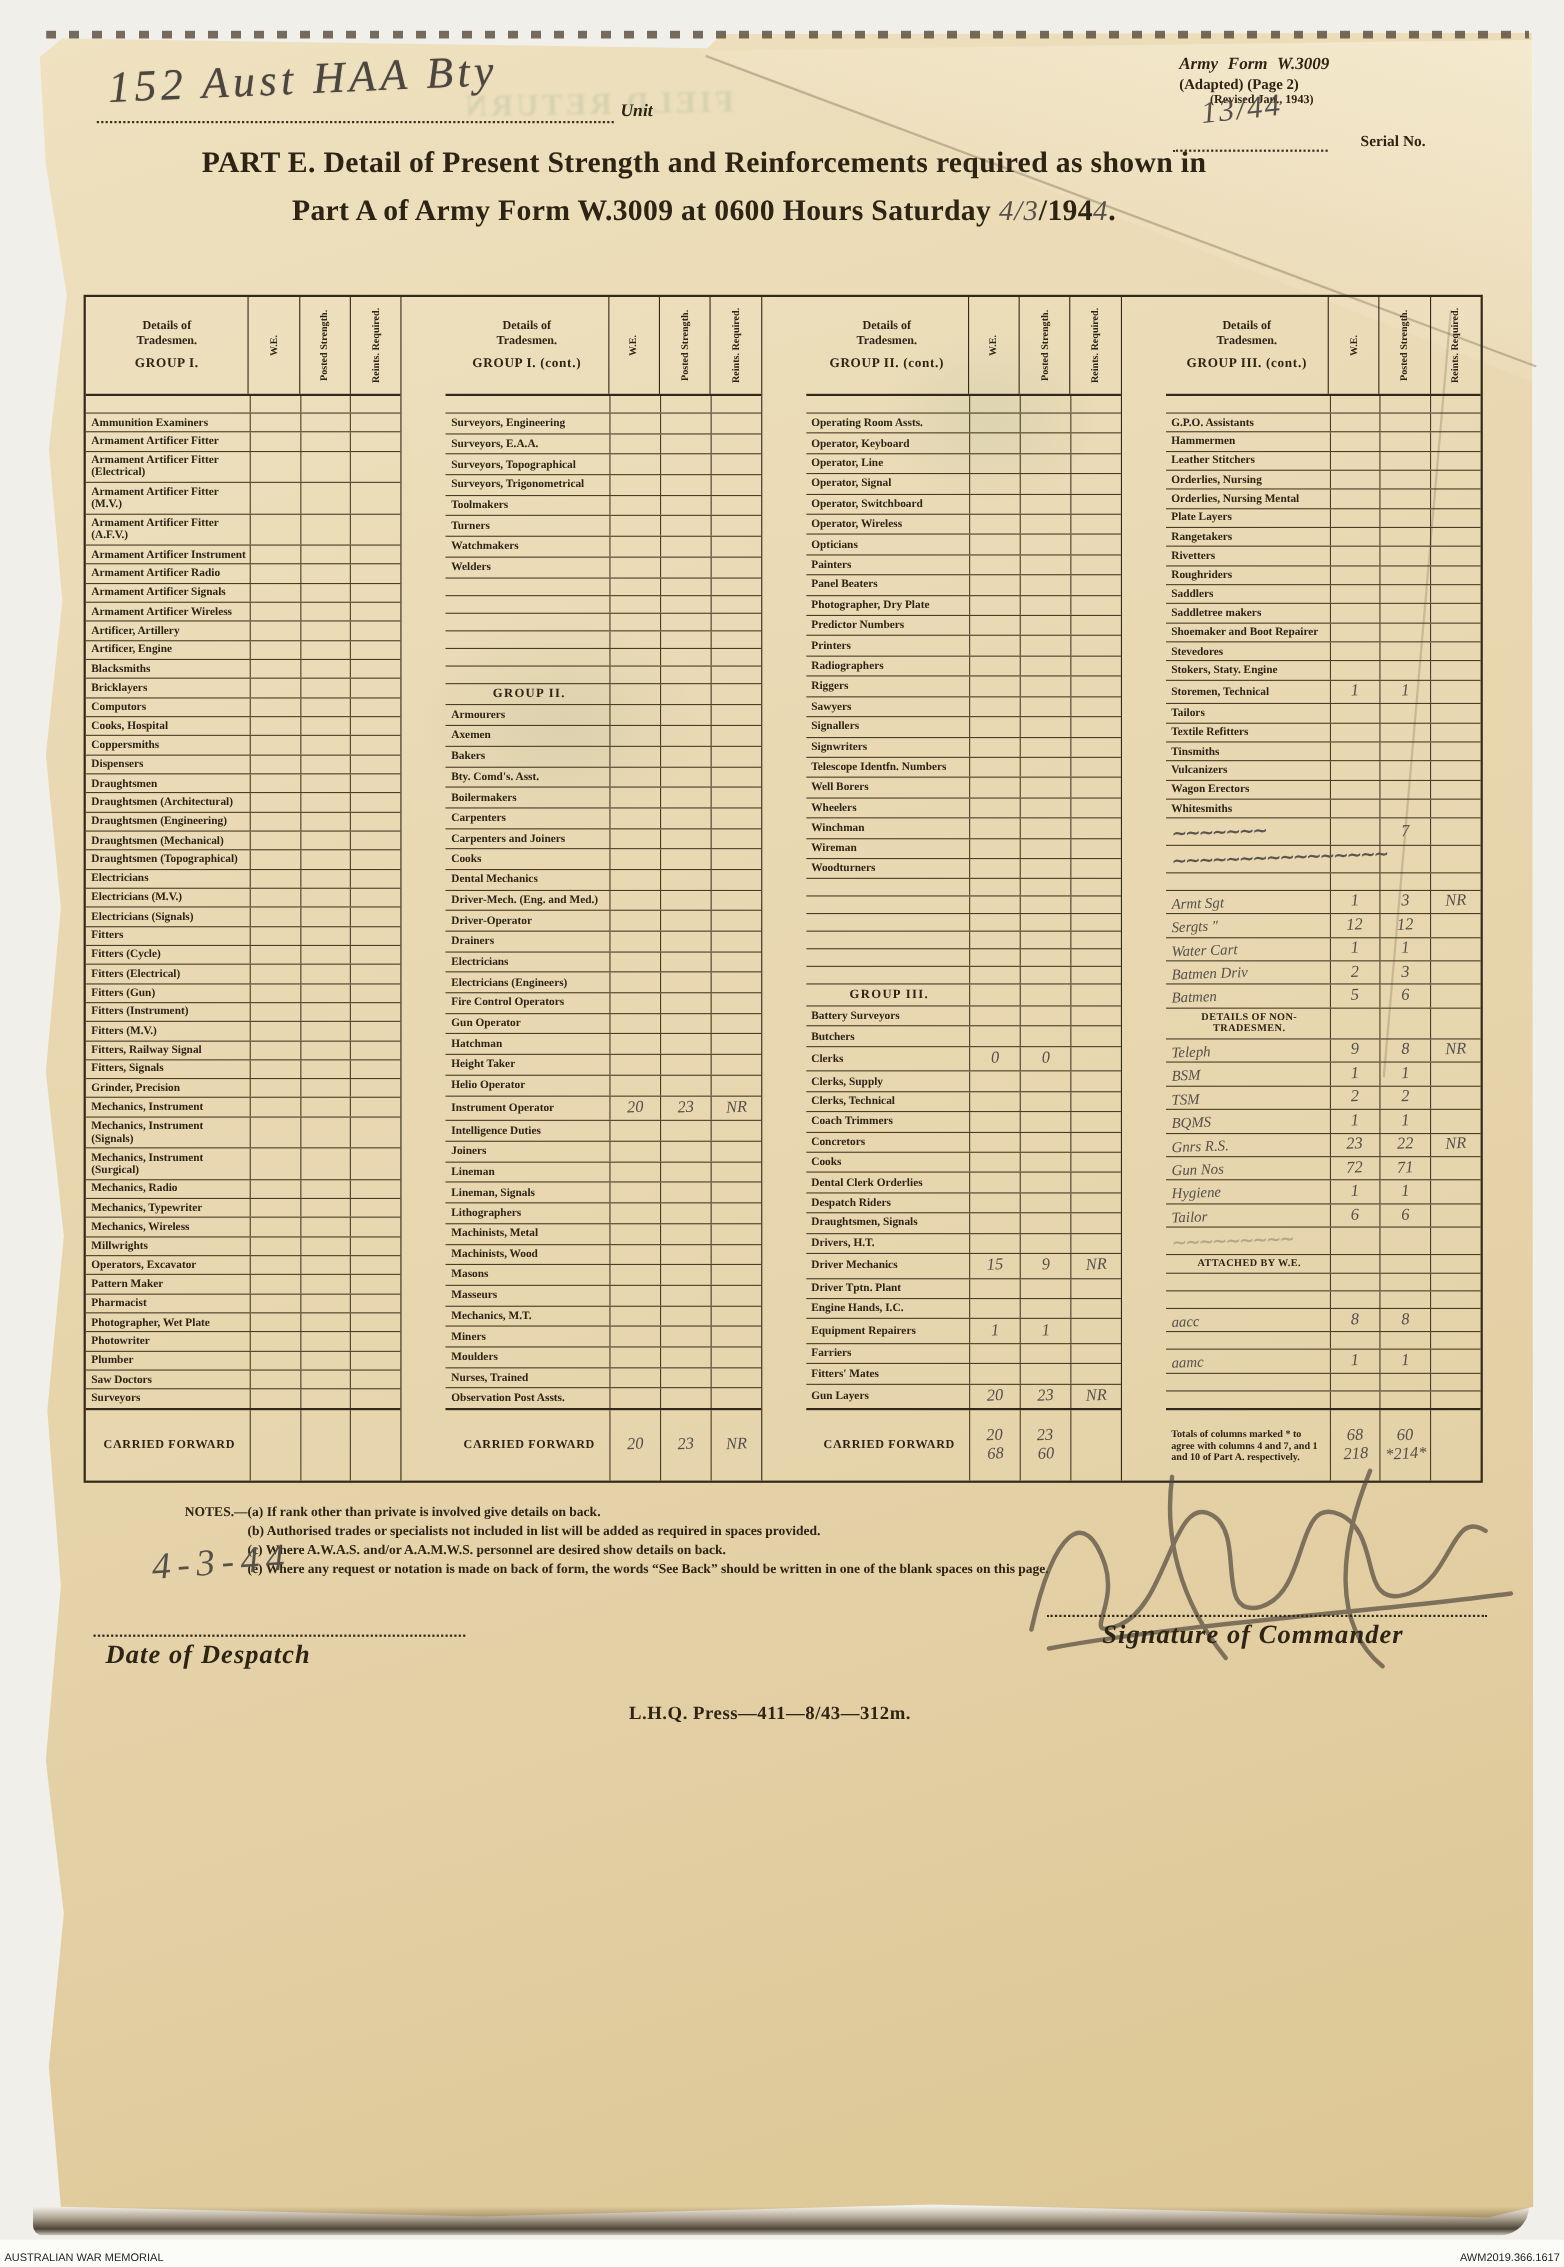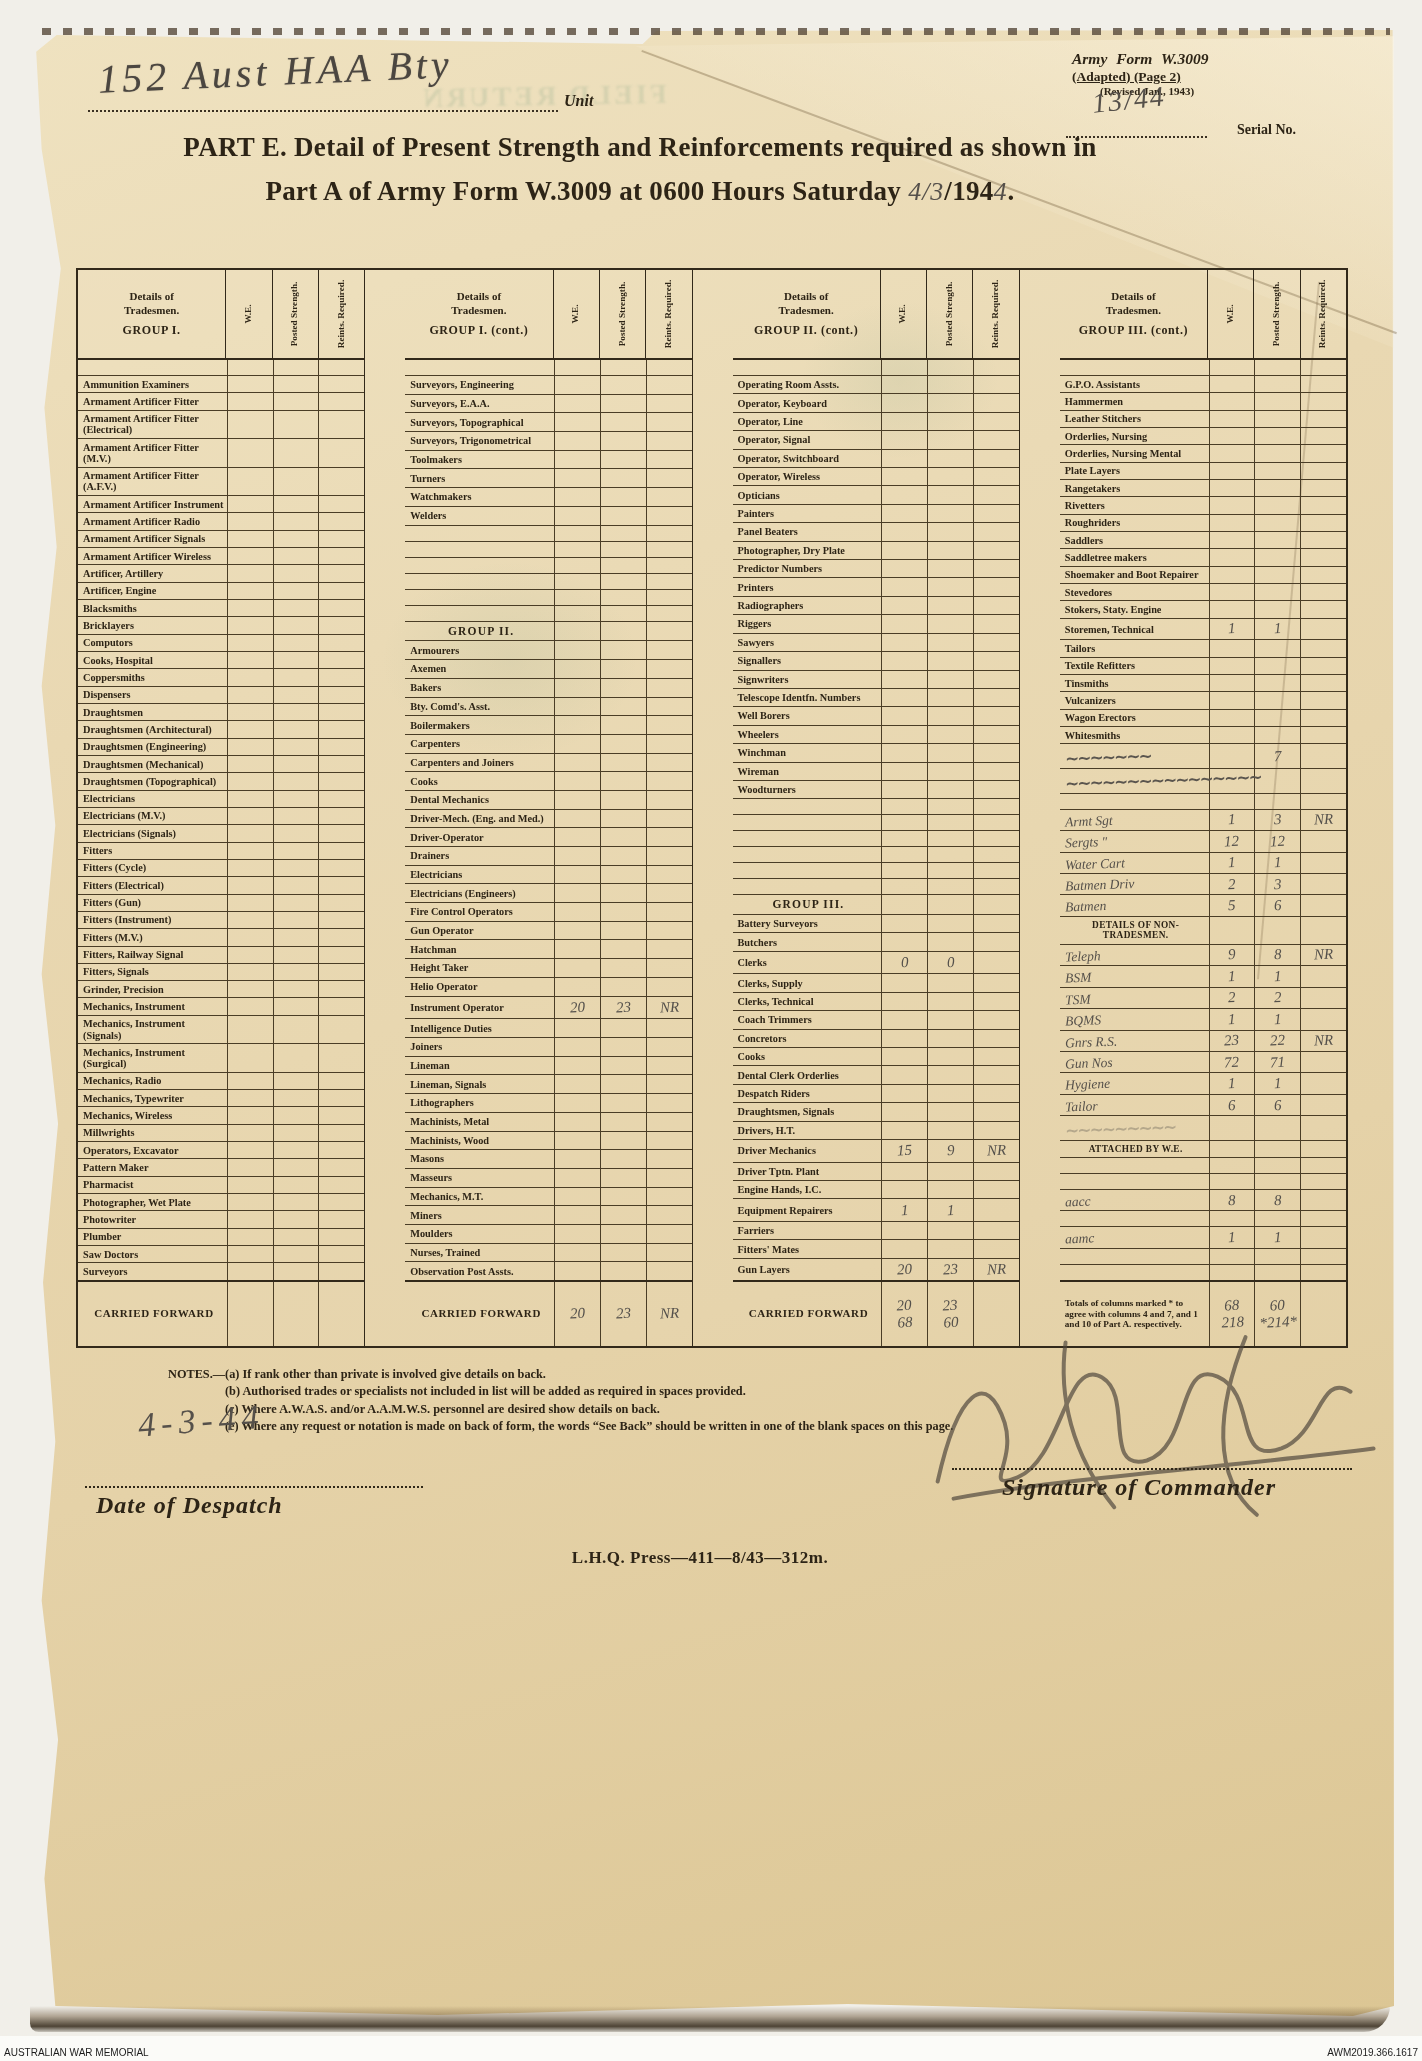--- a/index.html
+++ b/index.html
@@ -32,21 +32,21 @@
   .hw-unit{left:98px;top:48px;font-size:40px;letter-spacing:4px;transform:rotate(-2.5deg);
       color:#4b4640;text-shadow:0 0 1px rgba(75,70,64,.5);}
   .hw-serial{left:1092px;top:84px;font-size:28px;transform:rotate(-6deg);letter-spacing:2px;}
   .hw-inline{font-size:26px;letter-spacing:1px;}
   .hw-despatch{left:138px;top:1402px;font-size:34px;letter-spacing:6px;transform:rotate(-4deg);}
   
   .unit-line{left:88px;top:76px;width:470px;height:34px;border-bottom:2px dotted #3a3022;}
   .unit-label{left:564px;top:92px;font-style:italic;font-weight:bold;font-size:16px;text-align:center;}
   .formref{left:1072px;top:50px;width:240px;line-height:1.2;}
   .formref .l1{font-style:italic;font-weight:bold;font-size:15.5px;word-spacing:5px;}
-  .formref .l2{font-weight:bold;font-size:13.5px;text-decoration:underline;}
+  .formref .l2{font-weight:bold;font-size:13.5px;}
   .formref .l3{font-weight:bold;font-size:11px;padding-left:28px;}
   .serial-row{left:1066px;top:118px;width:230px;display:flex;align-items:flex-end;gap:28px;}
   .serial-dots{flex:1;border-bottom:2px dotted #3a3022;height:18px;}
   .serial-label{font-weight:bold;font-size:14px;margin-left:2px;}
   .title{left:60px;width:1160px;text-align:center;font-weight:bold;font-size:27px;letter-spacing:.3px;}
   .t1{top:132px;} .t2{top:176px;}
   
   .table{left:76px;top:268px;width:1272px;height:1080px;display:flex;
          border:2.5px solid #32291a;box-sizing:border-box;background:rgba(255,250,235,.06);gap:40px;}
   .group{flex:1 1 0;display:flex;flex-direction:column;border-right:1.6px solid #32291a;min-width:0;}

